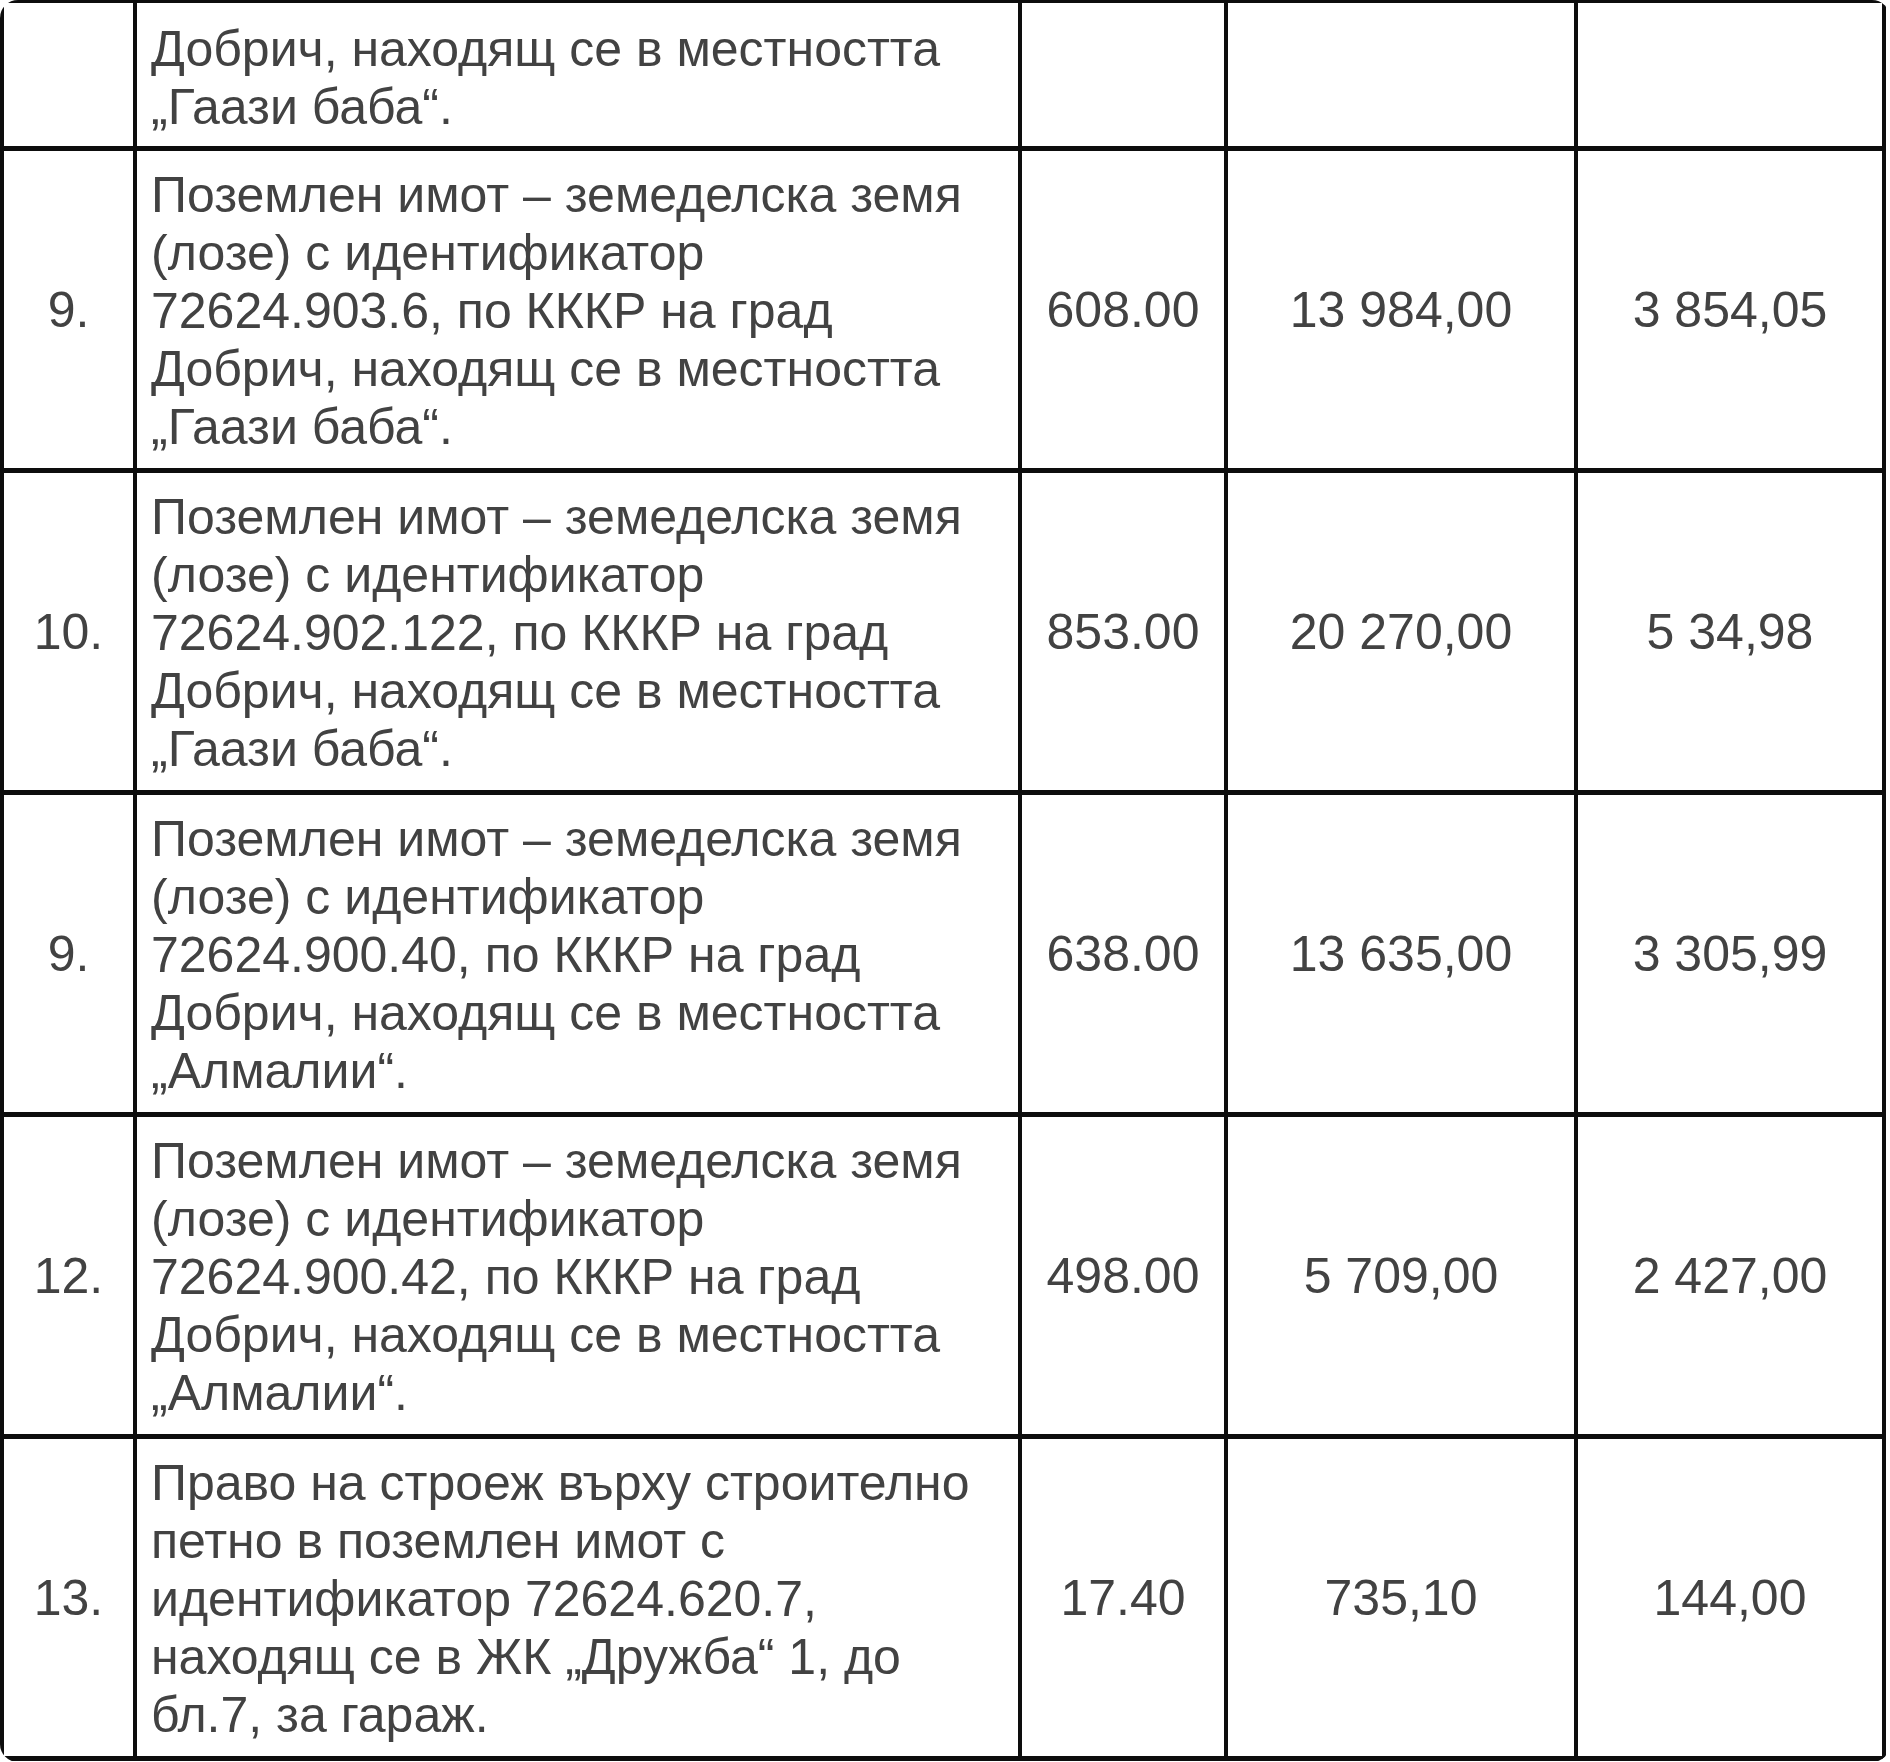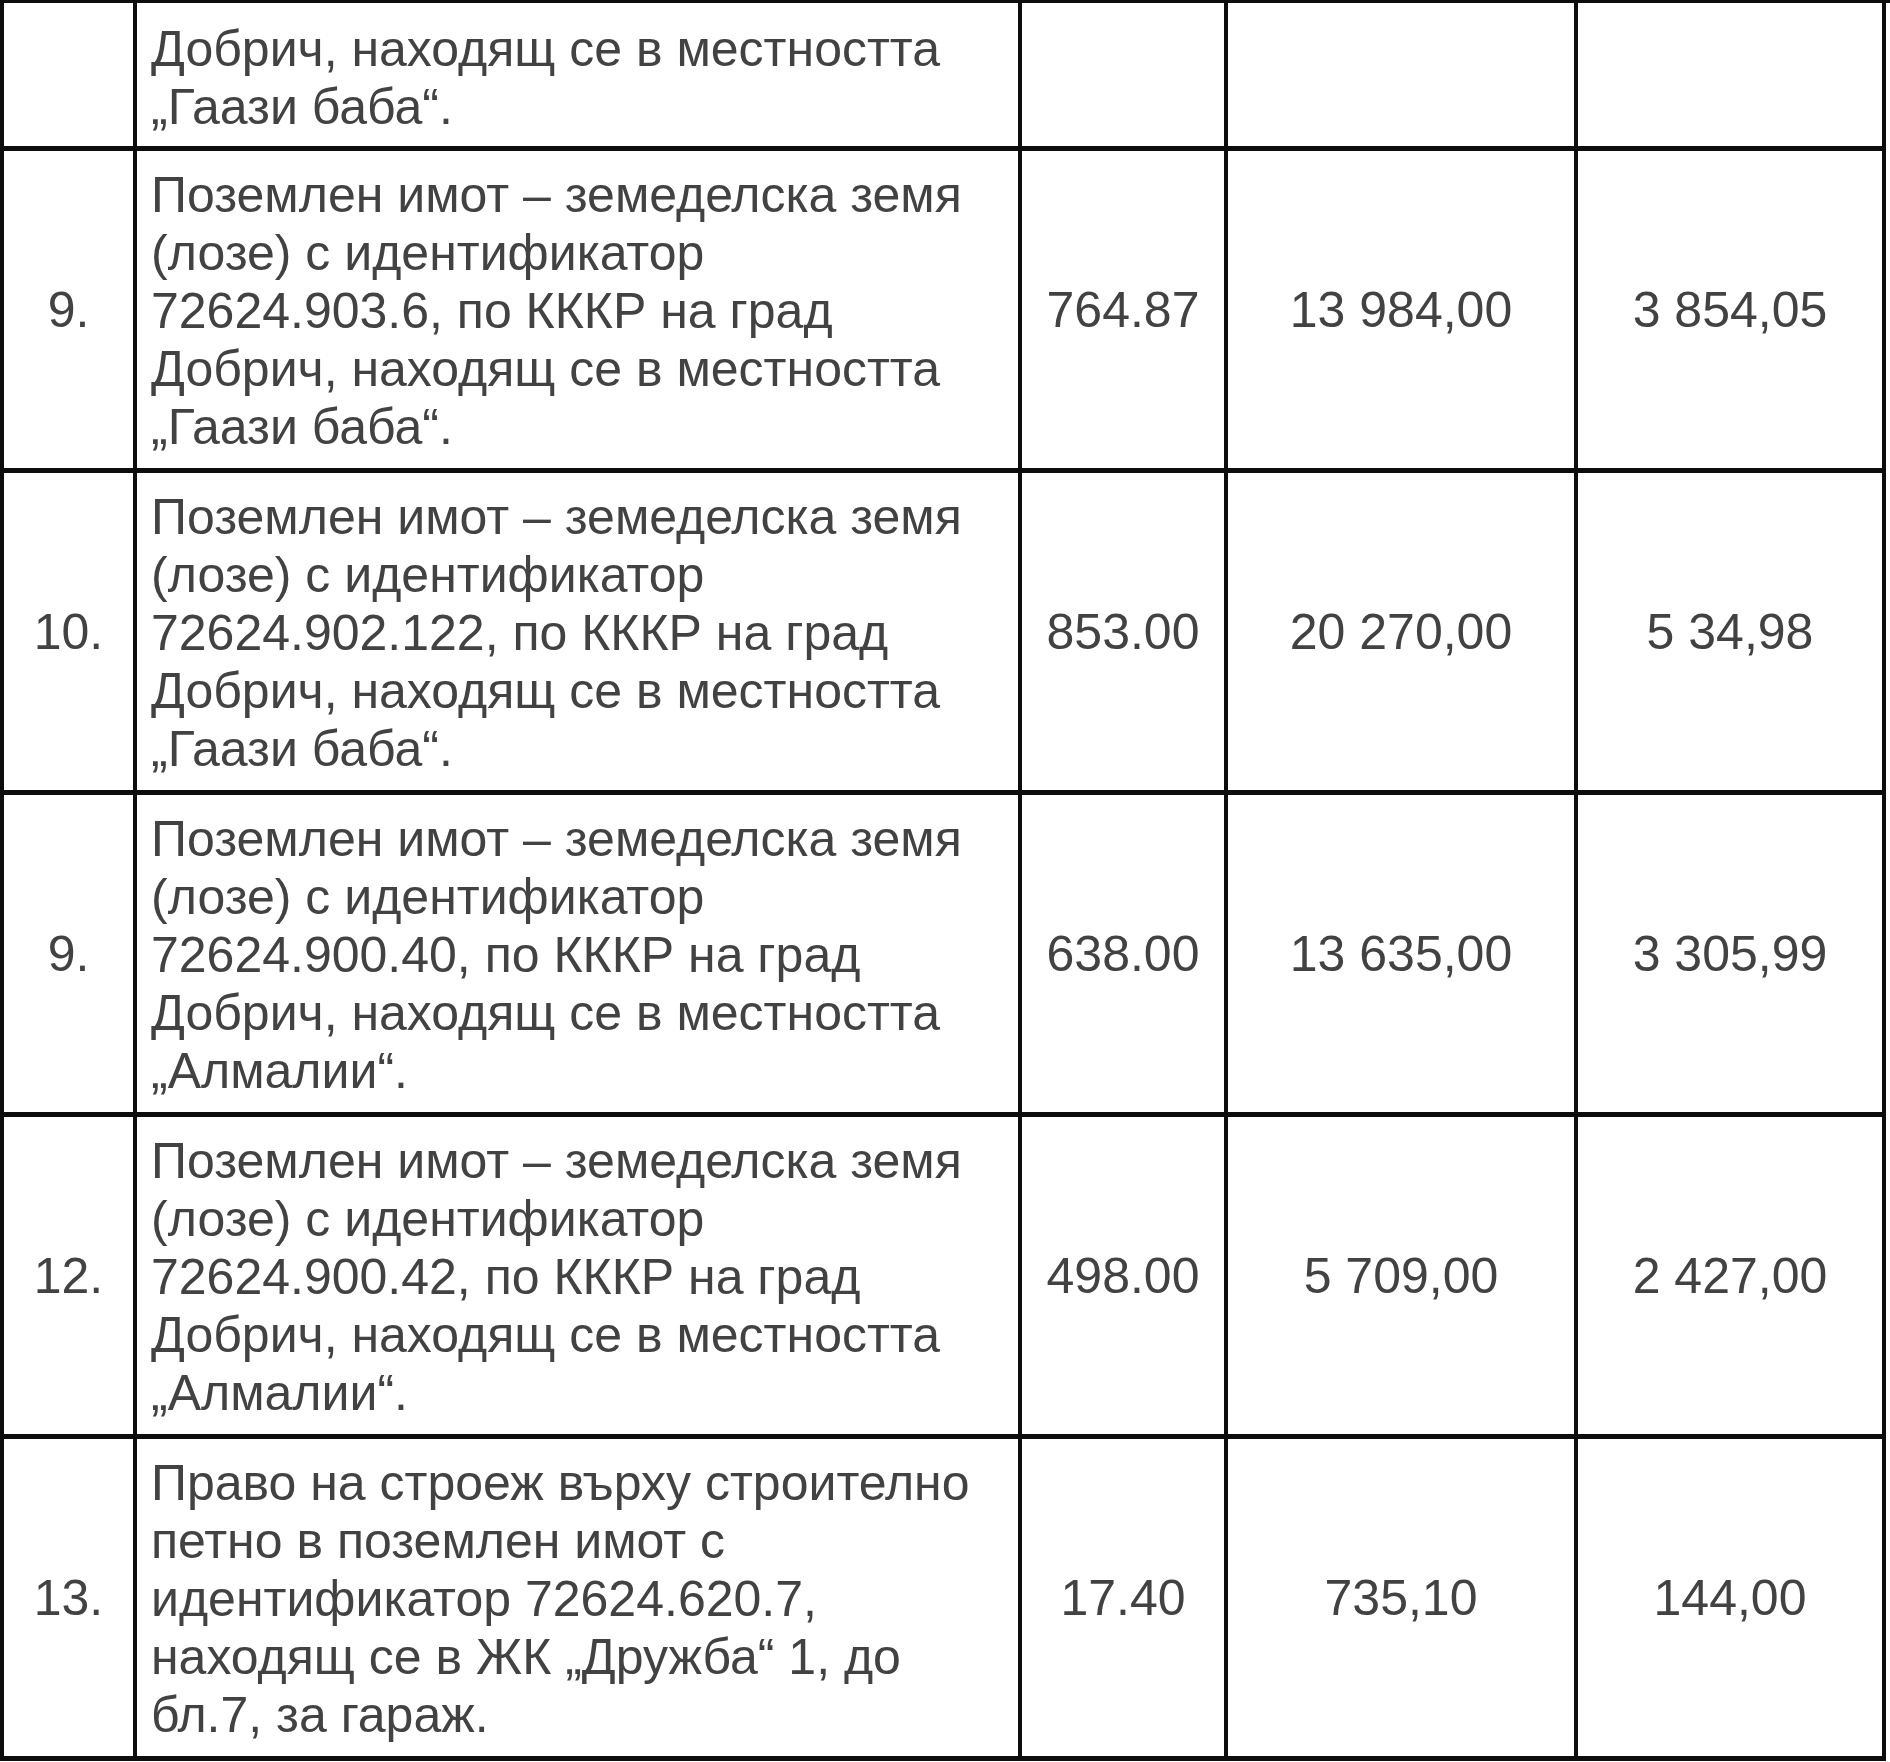--- a/index.html
+++ b/index.html
@@ -3,20 +3,21 @@
 <meta charset="utf-8">
 <style>
   html, body { margin: 0; padding: 0; background: #ffffff; }
   .page {
     width: 1890px;
     height: 1762px;
     background: #ffffff;
     font-family: "Liberation Sans", sans-serif;
     color: #424242;
     overflow: hidden;
+    border-radius: 18px;
   }
   .tbl {
     display: grid;
     grid-template-columns: 133px 885px 206px 350px 308px;
     grid-template-rows: 148px 322px 322px 322px 322px 322px;
     width: 1890px;
     box-sizing: border-box;
     border-top: 3px solid #0d0d0d;
     border-left: 4px solid #0d0d0d;
   }
@@ -59,21 +60,21 @@
       <div class="cell val"></div>
     </div>
 
     <div class="trow">
       <div class="cell num">9.</div>
       <div class="cell desc">Поземлен имот – земеделска земя
 (лозе) с идентификатор
 72624.903.6, по КККР на град
 Добрич, находящ се в местността
 „Гаази баба“.</div>
-      <div class="cell val">764.87</div>
+      <div class="cell val">608.00</div>
       <div class="cell val">13 984,00</div>
       <div class="cell val">3 854,05</div>
     </div>
 
     <div class="trow">
       <div class="cell num">10.</div>
       <div class="cell desc">Поземлен имот – земеделска земя
 (лозе) с идентификатор
 72624.902.122, по КККР на град
 Добрич, находящ се в местността

